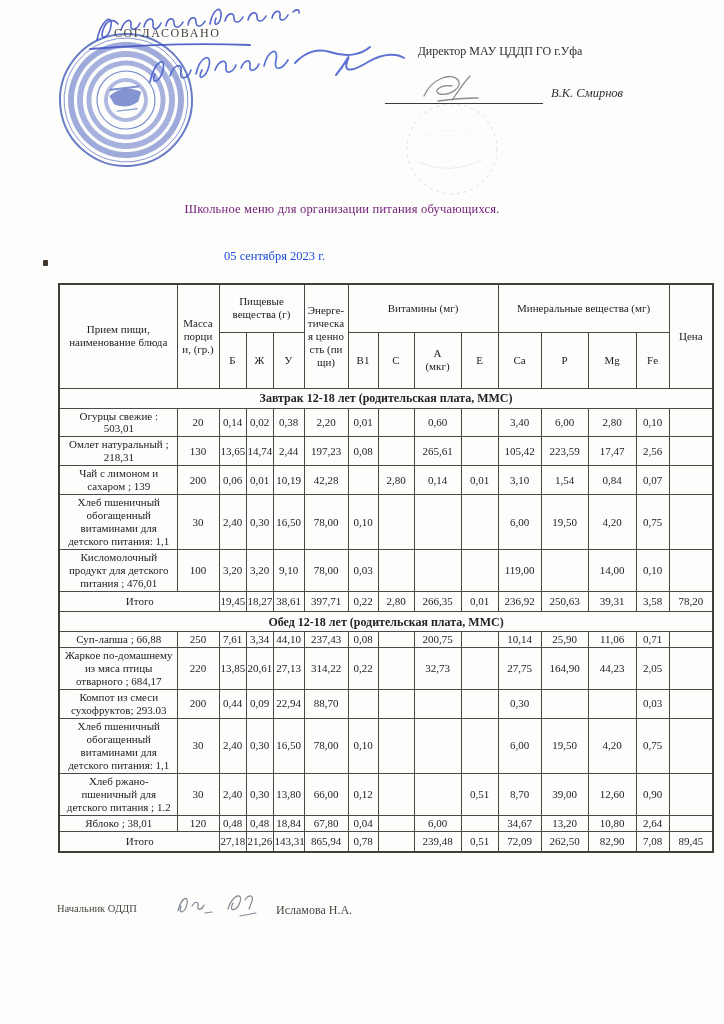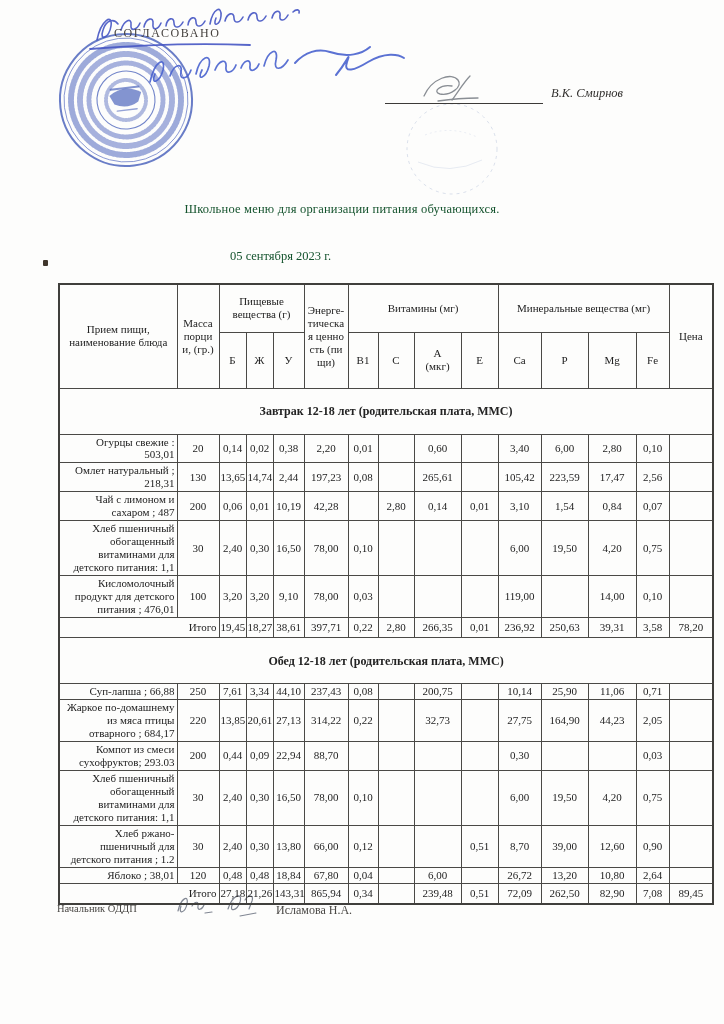--- a/index.html
+++ b/index.html
@@ -13,41 +13,41 @@
     position:absolute;left:99px;top:26px;font-size:12px;letter-spacing:1.6px;
     color:#45413e;white-space:nowrap;margin-left:15px;
   }
   .approve-title{position:absolute;left:380px;top:24px;width:240px;text-align:center;
     font-size:12.5px;letter-spacing:1.2px;color:#2e2c2a;}
   .approve-subtitle{position:absolute;left:360px;top:44px;width:280px;text-align:center;
     font-size:12px;color:#2e2c2a;}
   .sig-line{position:absolute;left:385px;top:103px;width:158px;border-top:1.6px solid #3c3a38;}
   .approve-name{position:absolute;left:551px;top:86px;font-size:12.5px;font-style:italic;color:#33312f;}
   .doc-title{position:absolute;left:0;top:202px;width:684px;text-align:center;
-    font-size:12.5px;letter-spacing:.2px;color:#14532d;}
-  .doc-date{position:absolute;left:230px;top:249px;font-size:12.5px;color:#14532d;}
+    font-size:12.5px;letter-spacing:.2px;color:#701a75;}
+  .doc-date{position:absolute;left:224px;top:249px;font-size:12.5px;color:#1d4ed8;}
   .speck{position:absolute;left:43px;top:260px;width:5px;height:6px;background:#40362c;border-radius:1px;}
   .menu-table{
     position:absolute;left:58px;top:283px;width:654px;
     border-collapse:collapse;table-layout:fixed;
     font-size:11px;line-height:1.18;color:#232323;
   }
   .menu-table td,.menu-table th{
     border:1px solid #4a4946;padding:1px 2px;font-weight:normal;
     overflow:hidden;vertical-align:middle;background:transparent;
   }
   .menu-table{border:2px solid #403f3c;}
   .menu-table thead th{text-align:center;font-size:11px;white-space:pre-line;}
   .menu-table thead tr.gr{height:48px;}
   .menu-table thead tr.sub{height:56px;}
   .brk{word-break:break-all;}
   .section-row td{
-    text-align:center;font-weight:bold;font-size:12px;height:17px;padding:14px 0;
-  }
-  td.dish{text-align:right;padding-left:3px;padding-right:2px;}
+    text-align:center;font-weight:bold;font-size:12px;height:17px;padding:1px 0;
+  }
+  td.dish{text-align:center;padding-left:3px;padding-right:2px;}
   td.num{text-align:center;padding:1px 1px;}
   .total-row td{height:17px;}
   .footer-label{position:absolute;left:57px;top:903px;font-size:10.5px;color:#4a4845;}
   .footer-name{position:absolute;left:276px;top:903px;font-size:12px;color:#4a4845;}
 </style>
 </head>
 <body>
 
 <div class="page">
 
@@ -94,20 +94,21 @@
       <path d="M425,135 q26,-10 52,2" stroke-width="1" stroke-dasharray="2 3" opacity="0.15"></path>
     </g>
 
     <g stroke="#6b7280" fill="none" stroke-width="1.2" stroke-linecap="round" opacity="0.85">
       <path d="M178,911 C181,898 189,894 187,904 C185,913 178,915 181,906 M192,906 C195,901 199,901 198,906 C197,911 202,910 204,905 M205,913 l7,-1"></path>
       <path d="M228,909 C233,894 243,892 240,902 C237,911 228,913 233,903 M245,900 C249,894 254,895 252,901 l-3,8 M240,916 l16,-3"></path>
     </g>
   </svg>
 
   <div class="agreed">СОГЛАСОВАНО</div>
+  <div class="approve-subtitle">Директор МАУ ЦДДП ГО г.Уфа</div>
   <div class="sig-line"></div>
   <div class="approve-name">В.К. Смирнов</div>
 
   <div class="doc-title">Школьное меню для организации питания обучающихся.</div>
   <div class="doc-date">05 сентября 2023 г.</div>
   <div class="speck"></div>
 
   <table class="menu-table">
     <colgroup>
       <col style="width:118px">
@@ -183,21 +184,21 @@
           <td class="num"></td>
           <td class="num">265,61</td>
           <td class="num"></td>
           <td class="num">105,42</td>
           <td class="num">223,59</td>
           <td class="num">17,47</td>
           <td class="num">2,56</td>
           <td class="num"></td>
         </tr>
         <tr>
-          <td class="dish">Чай с лимоном и сахаром ; 487</td>
+          <td class="dish">Чай с лимоном и сахаром ; 139</td>
           <td class="num">200</td>
           <td class="num">0,06</td>
           <td class="num">0,01</td>
           <td class="num">10,19</td>
           <td class="num">42,28</td>
           <td class="num"></td>
           <td class="num">2,80</td>
           <td class="num">0,14</td>
           <td class="num">0,01</td>
           <td class="num">3,10</td>
@@ -348,33 +349,33 @@
           <td class="dish">Яблоко ; 38,01</td>
           <td class="num">120</td>
           <td class="num">0,48</td>
           <td class="num">0,48</td>
           <td class="num">18,84</td>
           <td class="num">67,80</td>
           <td class="num">0,04</td>
           <td class="num"></td>
           <td class="num">6,00</td>
           <td class="num"></td>
-          <td class="num">26,72</td>
+          <td class="num">34,67</td>
           <td class="num">13,20</td>
           <td class="num">10,80</td>
           <td class="num">2,64</td>
           <td class="num"></td>
         </tr>
         <tr class="total-row">
           <td class="dish" colspan="2">Итого</td>
           <td class="num">27,18</td>
           <td class="num">21,26</td>
           <td class="num">143,31</td>
           <td class="num">865,94</td>
-          <td class="num">0,34</td>
+          <td class="num">0,78</td>
           <td class="num"></td>
           <td class="num">239,48</td>
           <td class="num">0,51</td>
           <td class="num">72,09</td>
           <td class="num">262,50</td>
           <td class="num">82,90</td>
           <td class="num">7,08</td>
           <td class="num">89,45</td>
         </tr>
       </tbody>

